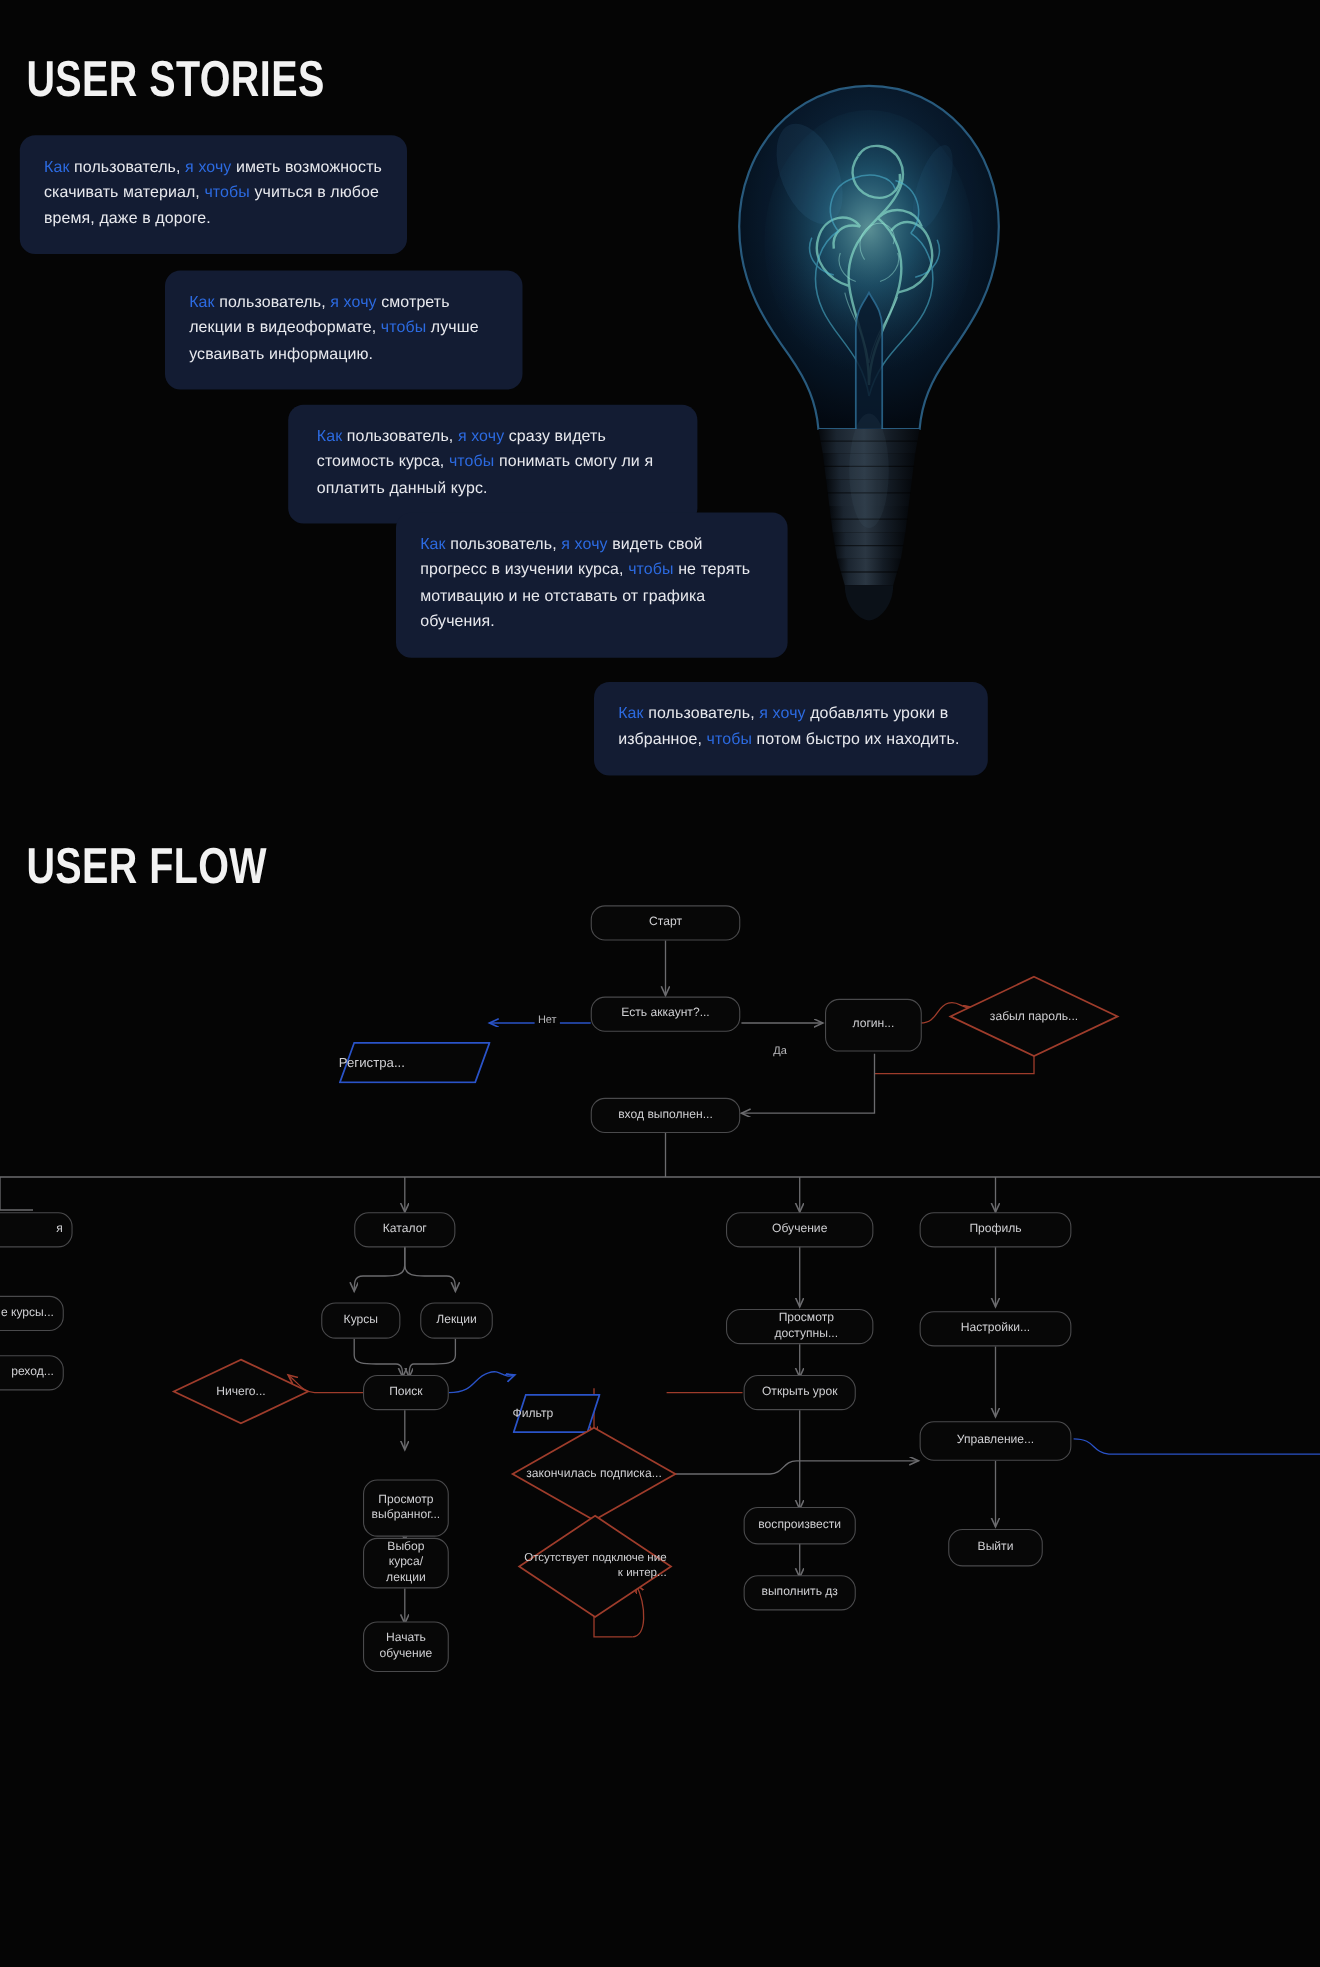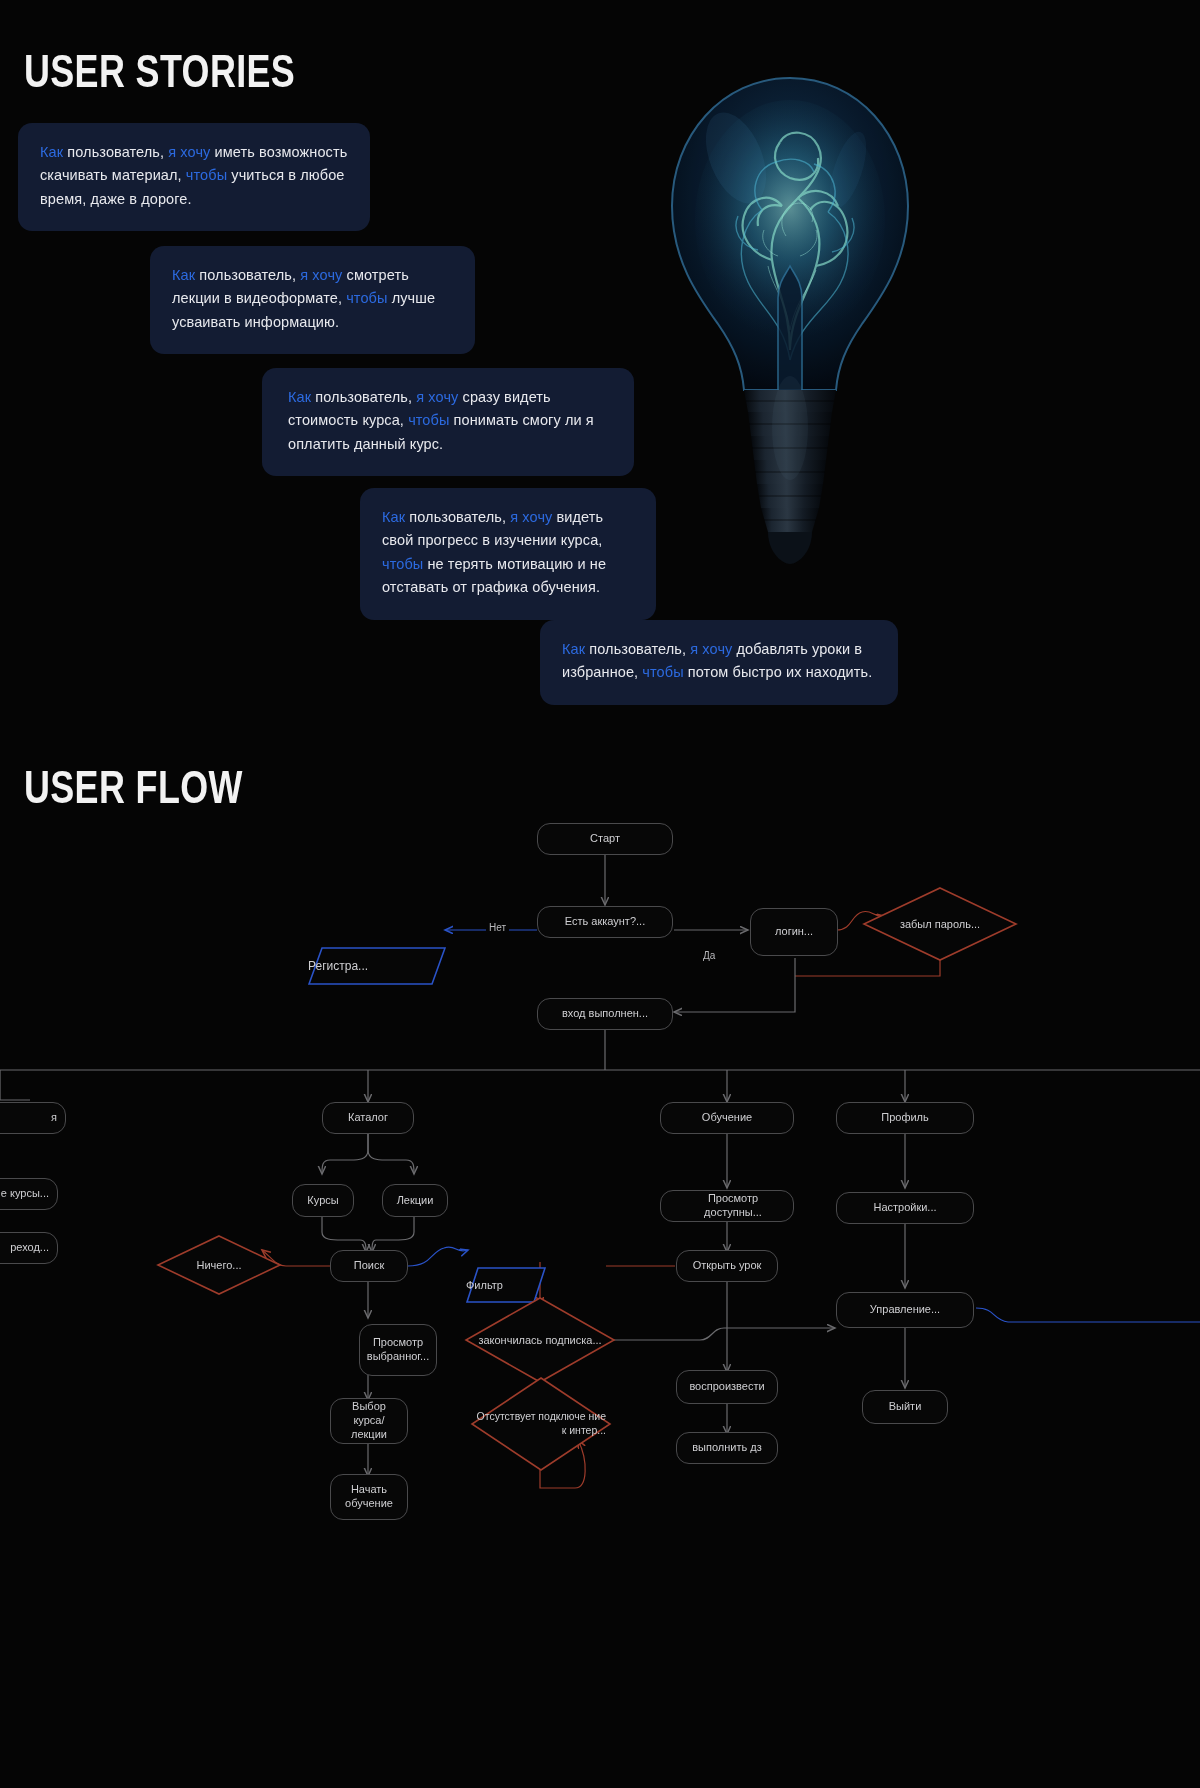--- a/index.html
+++ b/index.html
@@ -41,21 +41,21 @@
     color: #e8e9ee;
     font-size: 14.5px;
     line-height: 1.62;
     font-family: "Liberation Sans Narrow", "Liberation Sans", sans-serif;
     letter-spacing: 0.1px;
   }
   .story-card .hl { color: #2C6AE0; }
   #story-0 { left: 18px;  top: 123px; width: 352px; }
   #story-1 { left: 150px; top: 246px; width: 325px; }
   #story-2 { left: 262px; top: 368px; width: 372px; padding-left: 26px; }
-  #story-3 { left: 360px; top: 488px; width: 296px; }
+  #story-3 { left: 360px; top: 466px; width: 356px; }
   #story-4 { left: 540px; top: 620px; width: 358px; }
 
   
   #flow { position: absolute; left: 0; top: 800px; width: 1200px; height: 988px; }
   #flow svg { position: absolute; left: 0; top: 0; }
 
   .node {
     position: absolute;
     display: flex; align-items: center; justify-content: center;
     text-align: center;
@@ -310,21 +310,21 @@
     <div class="node" style="left:322px; top:302px; width:92px; height:32px;">Каталог</div>
 
     <div class="node" style="left:660px; top:302px; width:134px; height:32px;">Обучение</div>
 
     <div class="node" style="left:836px; top:302px; width:138px; height:32px;">Профиль</div>
 
     <div class="node" style="left:-62px; top:378px; width:120px; height:32px; justify-content:flex-end;">е курсы...</div>
 
     <div class="node" style="left:-62px; top:432px; width:120px; height:32px; justify-content:flex-end;">реход...</div>
 
-    <div class="node" style="left:292px; top:384px; width:62px; height:33px;">Курсы</div>
+    <div class="node" style="left:292px; top:384px; width:72px; height:33px;">Курсы</div>
 
     <div class="node" style="left:382px; top:384px; width:66px; height:33px;">Лекции</div>
 
     <div class="node" style="left:660px; top:390px; width:134px; height:32px;padding-left:20px;">Просмотр доступны...</div>
 
     <div class="node" style="left:836px; top:392px; width:138px; height:32px;">Настройки...</div>
 
     <div class="node" style="left:330px; top:450px; width:78px; height:32px;">Поиск</div>
 
     <div class="para" style="left:466px; top:426px; width:80px; height:36px;">
@@ -345,21 +345,21 @@
 
     <div class="node" style="left:836px; top:492px; width:138px; height:36px;">Управление...</div>
 
     <div class="diamond" style="left:464px; top:496px; width:152px; height:88px;">
       <svg class="dshape" viewBox="0 0 152 88" preserveAspectRatio="none">
         <polygon points="76,2 150,44 76,86 2,44" fill="#060606" stroke="#9e3c2b" stroke-width="1.6"></polygon>
       </svg>
       <span class="dlabel">закончилась подписка...</span>
     </div>
 
-    <div class="node" style="left:330px; top:524px; width:78px; height:52px;margin-left:29px;">Просмотр выбранног...</div>
+    <div class="node" style="left:330px; top:545px; width:78px; height:52px;">Просмотр выбранног...</div>
 
     <div class="node" style="left:676px; top:570px; width:102px; height:34px;">воспроизвести</div>
 
     <div class="node" style="left:862px; top:590px; width:86px; height:34px;">Выйти</div>
 
     <div class="diamond" style="left:470px; top:576px; width:142px; height:96px;">
       <svg class="dshape" viewBox="0 0 142 96" preserveAspectRatio="none">
         <polygon points="71,2 140,48 71,94 2,48" fill="#060606" stroke="#9e3c2b" stroke-width="1.6"></polygon>
       </svg>
       <span class="dlabel" style="font-size:10.5px;">Отсутствует подключе ние к интер...</span>

